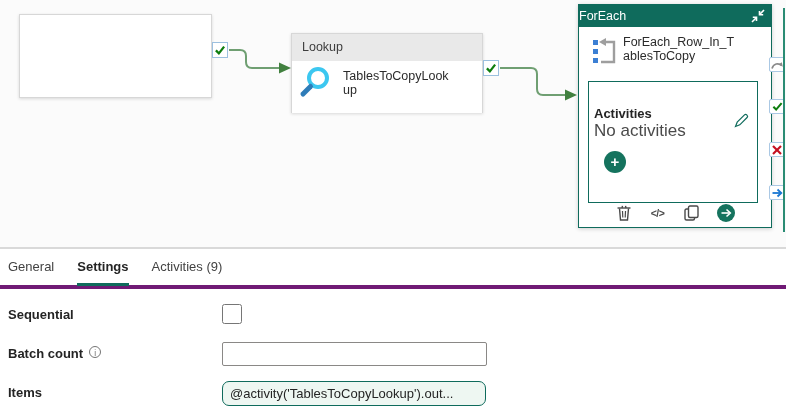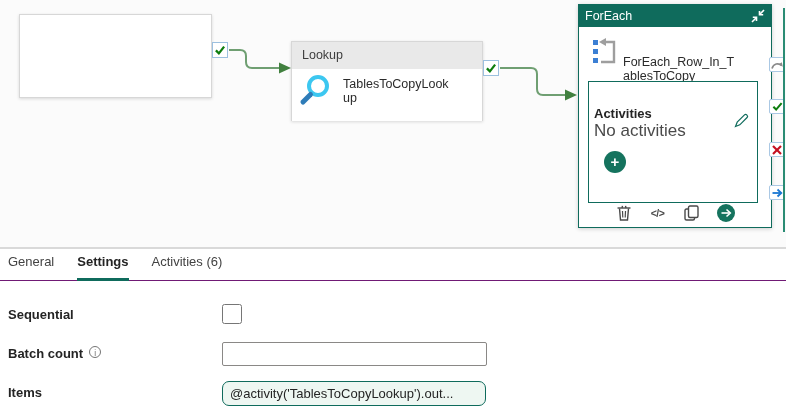--- a/index.html
+++ b/index.html
@@ -9,45 +9,45 @@
   
   .canvas{position:absolute;left:0;top:0;width:786px;height:247px;background:#fbfbfb;}
   .divider{position:absolute;left:0;top:247px;width:786px;height:2px;background:#d9d9d9;}
 
   .card{position:absolute;background:#fff;border:1px solid #d7d7d7;box-shadow:0 1px 3px rgba(0,0,0,.14);box-sizing:border-box;}
   .card-header{background:#e9e9e9;color:#3d3d3d;font-size:12.5px;line-height:27px;height:27px;padding-left:10px;overflow:hidden;}
   .card-body{position:relative;background:#fff;}
   .act-name{position:absolute;font-size:12.5px;line-height:13.5px;color:#2b2b2b;word-break:break-all;}
 
   .sp-card{left:19px;top:14px;width:193px;height:84px;}
-  .lk-card{left:291px;top:41px;width:192px;height:80px;}
+  .lk-card{left:291px;top:33px;width:192px;height:80px;}
 
   .fe-card{left:578px;top:4px;width:194px;height:224px;border:1px solid #0f6b5c;box-shadow:0 1px 4px rgba(0,0,0,.18);}
-  .fe-header{background:#0f6b5c;color:#fff;font-size:12.5px;height:22px;line-height:22px;padding-left:6px;position:relative;}
+  .fe-header{background:#0f6b5c;color:#fff;font-size:12.5px;height:22px;line-height:22px;padding-left:0;position:relative;}
   .fe-collapse{position:absolute;right:5px;top:3px;width:16px;height:16px;}
   .fe-inner{position:absolute;left:9px;top:76px;width:170px;height:122px;border:1px solid #0f6b5c;box-sizing:border-box;background:#fff;}
   .fe-act-label{position:absolute;left:5px;top:24px;font-size:13px;font-weight:bold;color:#242424;}
   .fe-act-empty{position:absolute;left:5px;top:39px;font-size:17px;color:#4a4a4a;text-align:right;}
   .fe-pencil{position:absolute;right:7px;top:30px;width:17px;height:17px;}
   .fe-plus{position:absolute;left:15px;top:69px;width:22px;height:22px;border-radius:50%;background:#15735e;color:#fff;text-align:center;line-height:21px;font-size:15px;font-weight:bold;}
   .fe-toolbar{position:absolute;left:0;bottom:3px;width:100%;height:22px;display:flex;justify-content:center;align-items:center;gap:17px;}
   .tb-ico{width:17px;height:17px;display:flex;align-items:center;justify-content:center;}
   .tb-code{font-size:10.5px;font-weight:bold;color:#4a4a4a;letter-spacing:-.5px;}
   .tb-go{width:18px;height:18px;border-radius:50%;background:#15735e;display:flex;align-items:center;justify-content:center;}
 
   
   .conn-box{position:absolute;width:16px;height:16px;background:#fff;border:1px solid #9cc0df;box-sizing:border-box;display:flex;align-items:center;justify-content:center;}
 
   
   .port{position:absolute;left:769px;width:16px;height:15px;background:#fff;border:1px solid #aac8e4;border-radius:2px;box-sizing:border-box;display:flex;align-items:center;justify-content:center;}
   .edge-line{position:absolute;left:783px;top:8px;width:2px;height:224px;background:#2a8c74;}
 
   
   .panel{position:absolute;left:0;top:249px;width:786px;height:165px;background:#fff;}
-  .tabs{position:absolute;left:0;top:1px;width:786px;height:31px;border-bottom:1px solid #701a75;box-sizing:border-box;display:flex;align-items:flex-end;padding-left:8px;gap:23px;}
+  .tabs{position:absolute;left:0;top:1px;width:786px;height:39px;border-bottom:4px solid #701a75;box-sizing:border-box;display:flex;align-items:flex-end;padding-left:8px;gap:23px;}
   .tab{font-size:13px;color:#424242;padding:10px 0 9px;border-bottom:3px solid transparent;margin-bottom:-1px;}
   .tab.active{font-weight:bold;color:#242424;border-bottom-color:#0f6b5c;}
   .f-label{position:absolute;left:8px;font-size:13px;font-weight:bold;color:#242424;}
   .info-ico{display:inline-block;width:12px;height:12px;border:1px solid #757575;border-radius:50%;color:#757575;font-size:8.5px;line-height:12px;text-align:center;font-weight:normal;vertical-align:2px;margin-left:6px;box-sizing:border-box;}
   .seq-check{position:absolute;left:222px;top:55px;width:20px;height:20px;margin:0;accent-color:#fff;}
   .txt-input{position:absolute;left:222px;box-sizing:border-box;font-family:"Liberation Sans","DejaVu Sans",sans-serif;font-size:13px;color:#242424;padding:0 7px;border-radius:2px;outline:none;}
   .batch-input{top:93px;width:265px;height:24px;border:1px solid #8a8886;background:#fff;}
   .items-input{top:132px;width:264px;height:25px;border:1.5px solid #0f6b5c;background:#eef7f2;border-radius:7px;}
 </style>
 </head>
@@ -101,21 +101,21 @@
         </svg>
       </div>
 
       <svg style="position:absolute;left:14px;top:33px;" width="25" height="27" viewBox="0 0 25 27">
         <rect x="0" y="2" width="5" height="5" fill="#3b7fd4"></rect>
         <rect x="0" y="11" width="5" height="5" fill="#3b7fd4"></rect>
         <rect x="0" y="20" width="5" height="5" fill="#3b7fd4"></rect>
         <path d="M12 4 H21 V24 H8" fill="none" stroke="#9e9e9e" stroke-width="2.4"></path>
         <polygon points="13,0 13,8 6,4" fill="#9e9e9e"></polygon>
       </svg>
-      <div class="act-name" style="left:44px;top:31px;width:112px;margin-top:20px;">ForEach_Row_In_TablesToCopy</div>
+      <div class="act-name" style="left:44px;top:31px;width:112px;">ForEach_Row_In_TablesToCopy</div>
 
       <div class="fe-inner">
         <div class="fe-act-label">Activities</div>
         <div class="fe-act-empty">No activities</div>
         <svg class="fe-pencil" viewBox="0 0 17 17">
           <path d="M2.5 14.5 L4.2 10.2 L11.5 2.9 Q12.6 1.8 13.7 2.9 L14.1 3.3 Q15.2 4.4 14.1 5.5 L6.8 12.8 L2.5 14.5 Z" fill="none" stroke="#0f6b5c" stroke-width="1.2"></path>
         </svg>
         <div class="fe-plus">+</div>
       </div>
 
@@ -172,21 +172,21 @@
     <div class="edge-line"></div>
   </div>
 
   <div class="divider"></div>
 
   <div class="panel">
 
     <div class="tabs">
       <div class="tab">General</div>
       <div class="tab active">Settings</div>
-      <div class="tab">Activities (6)</div>
+      <div class="tab">Activities (9)</div>
     </div>
 
     <div class="f-label" style="top:58px;">Sequential</div>
     <input type="checkbox" class="seq-check" style="">
 
     <div class="f-label" style="top:97px;">
       <span>Batch count</span><span class="info-ico">i</span>
     </div>
     <input type="text" class="txt-input batch-input" value="" style="">
 

